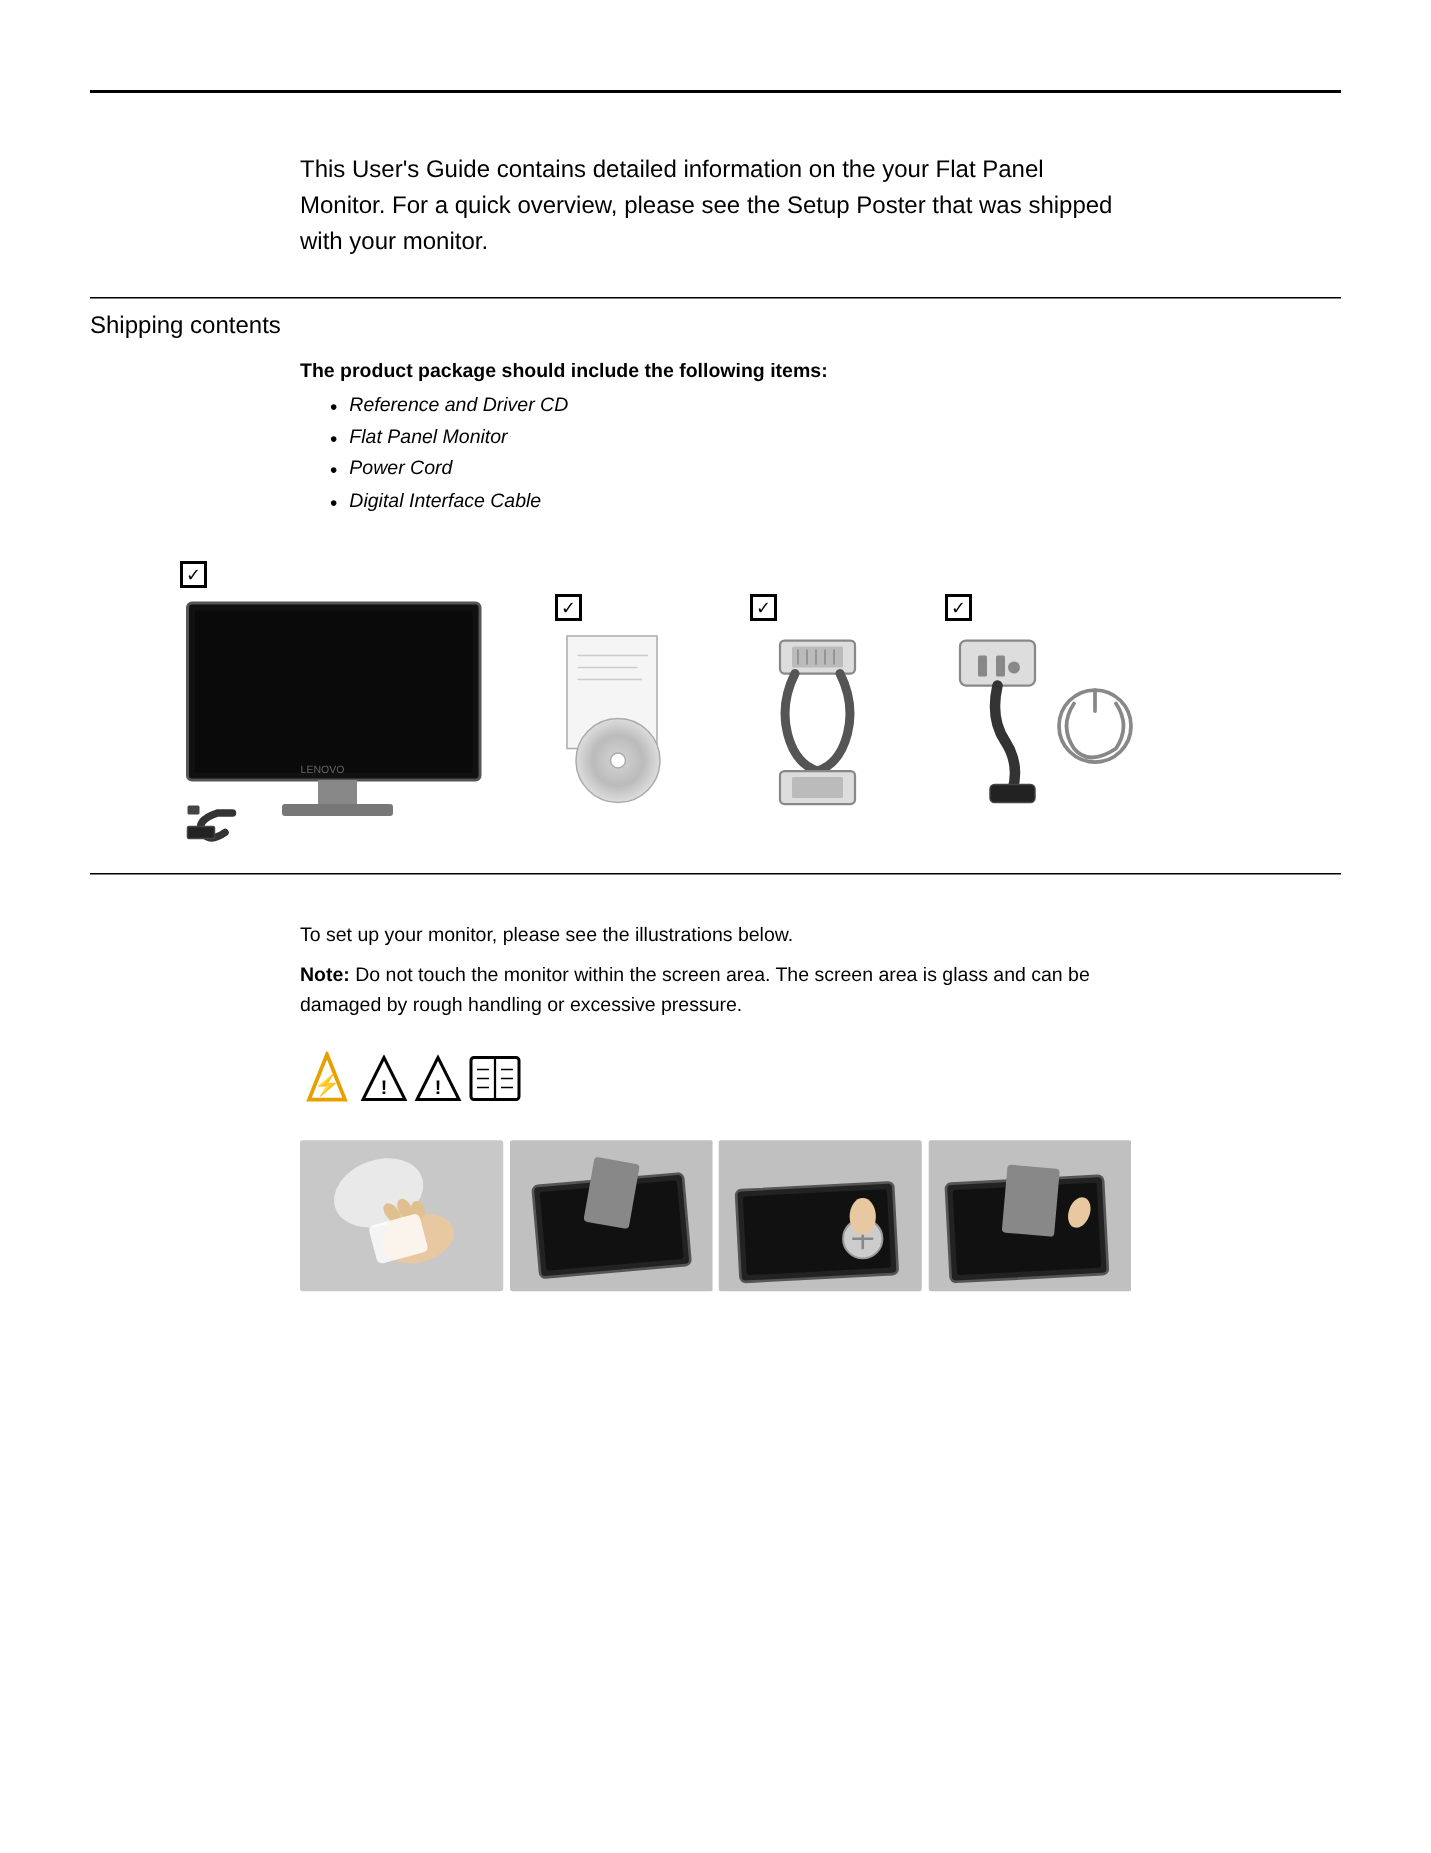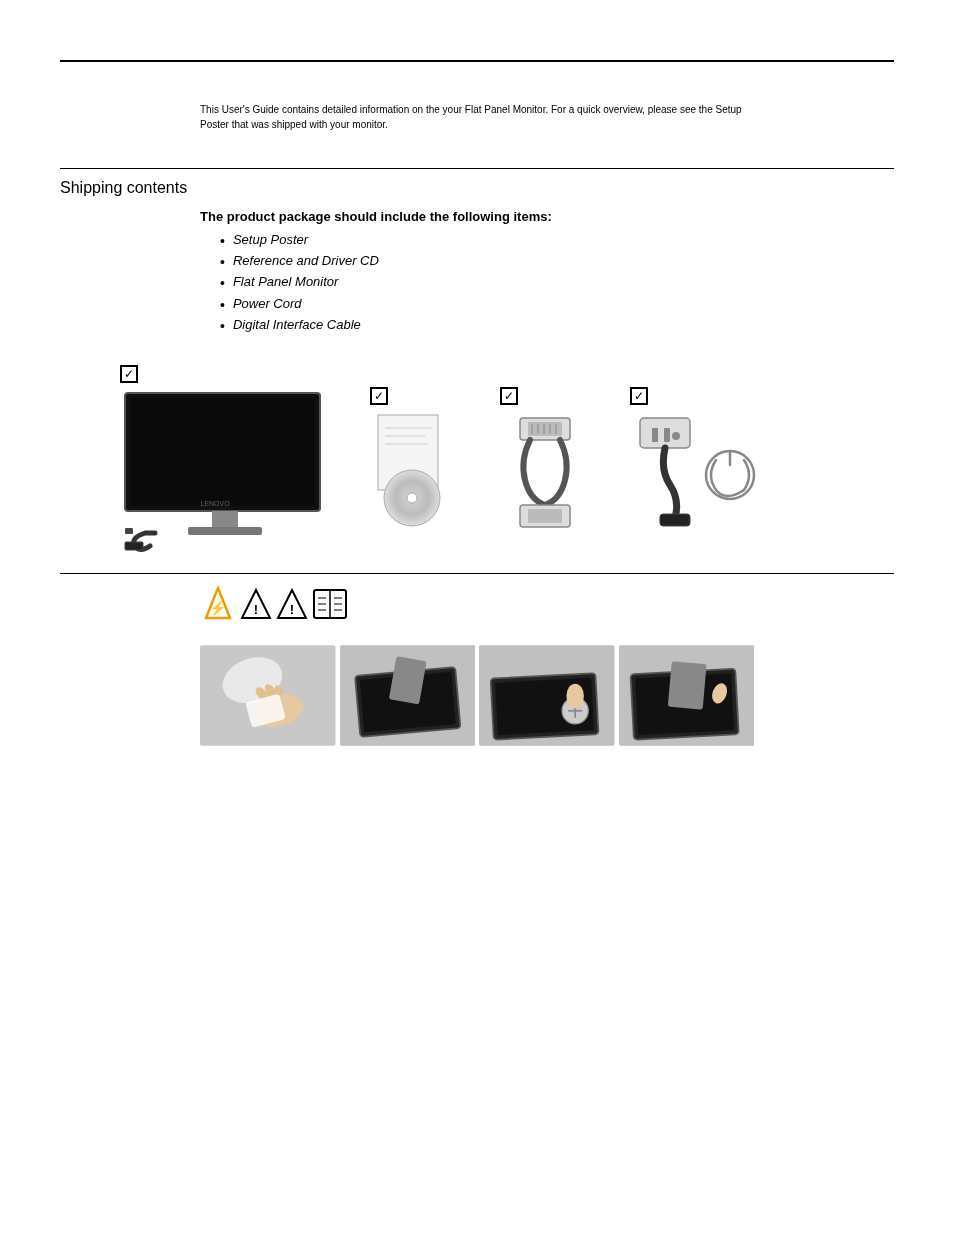--- a/index.html
+++ b/index.html
@@ -22,22 +22,22 @@
 
     
     .top-rule {
       border: none;
       border-top: 2px solid #000;
       margin: 60px 60px 0 60px;
     }
 
     
     .intro-section {
-      margin: 40px 200px 36px 200px;
-      font-size: 10px;
+      margin: 40px 200px 24px 200px;
+      font-size: 16px;
       line-height: 1.5;
     }
 
     
     .shipping-section {
       margin: 10px 60px 0 60px;
     }
 
     .shipping-rule-top {
       border: none;
@@ -188,23 +188,20 @@
     <p>This User's Guide contains detailed information on the your Flat Panel Monitor.  For a quick overview, please see the Setup Poster that was shipped with your monitor.</p>
   </div>
 
   <div class="shipping-section">
     <hr class="shipping-rule-top">
     <h2 class="shipping-title">Shipping contents</h2>
 
     <div class="shipping-content">
       <p>The product package should include the following items:</p>
       <ul class="bullet-list">
-        <li>
-            <span>Setup Poster</span>
-          </li>
         <li>
             <span>Reference and Driver CD</span>
           </li>
         <li>
             <span>Flat Panel Monitor</span>
           </li>
         <li>
             <span>Power Cord</span>
           </li>
         <li>
@@ -297,20 +294,26 @@
           <path d="M 100 41 L 100 55" stroke="#888" stroke-width="2.5" stroke-linecap="round"></path>
           <path d="M 86 50 Q 76 65 86 80 Q 96 92 114 80 Q 124 65 114 50" fill="none" stroke="#888" stroke-width="2.5" stroke-linecap="round"></path>
         </svg>
       </div>
 
     </div>
 
     <hr class="shipping-rule-bottom">
   </div>
 
+  <div class="setup-section">
+    <p>To set up your monitor, please see the illustrations below.</p>
+    <p>
+      <span class="note-label">Note:</span><span>  Do not touch the monitor within the screen area. The screen area is glass and can be damaged by rough handling or excessive pressure.</span>
+    </p>
+  </div>
 
   <div class="warning-icons">
 
     <svg width="36" height="36" viewBox="0 0 36 36">
       <polygon points="18,2 6,32 30,32" fill="none" stroke="#e8a000" stroke-width="2.5"></polygon>
       <text x="18" y="27" text-anchor="middle" font-size="14" font-weight="bold" fill="#e8a000">⚡</text>
     </svg>
 
     <svg width="32" height="32" viewBox="0 0 32 32">
       <polygon points="16,2 2,30 30,30" fill="none" stroke="#000" stroke-width="2"></polygon>

